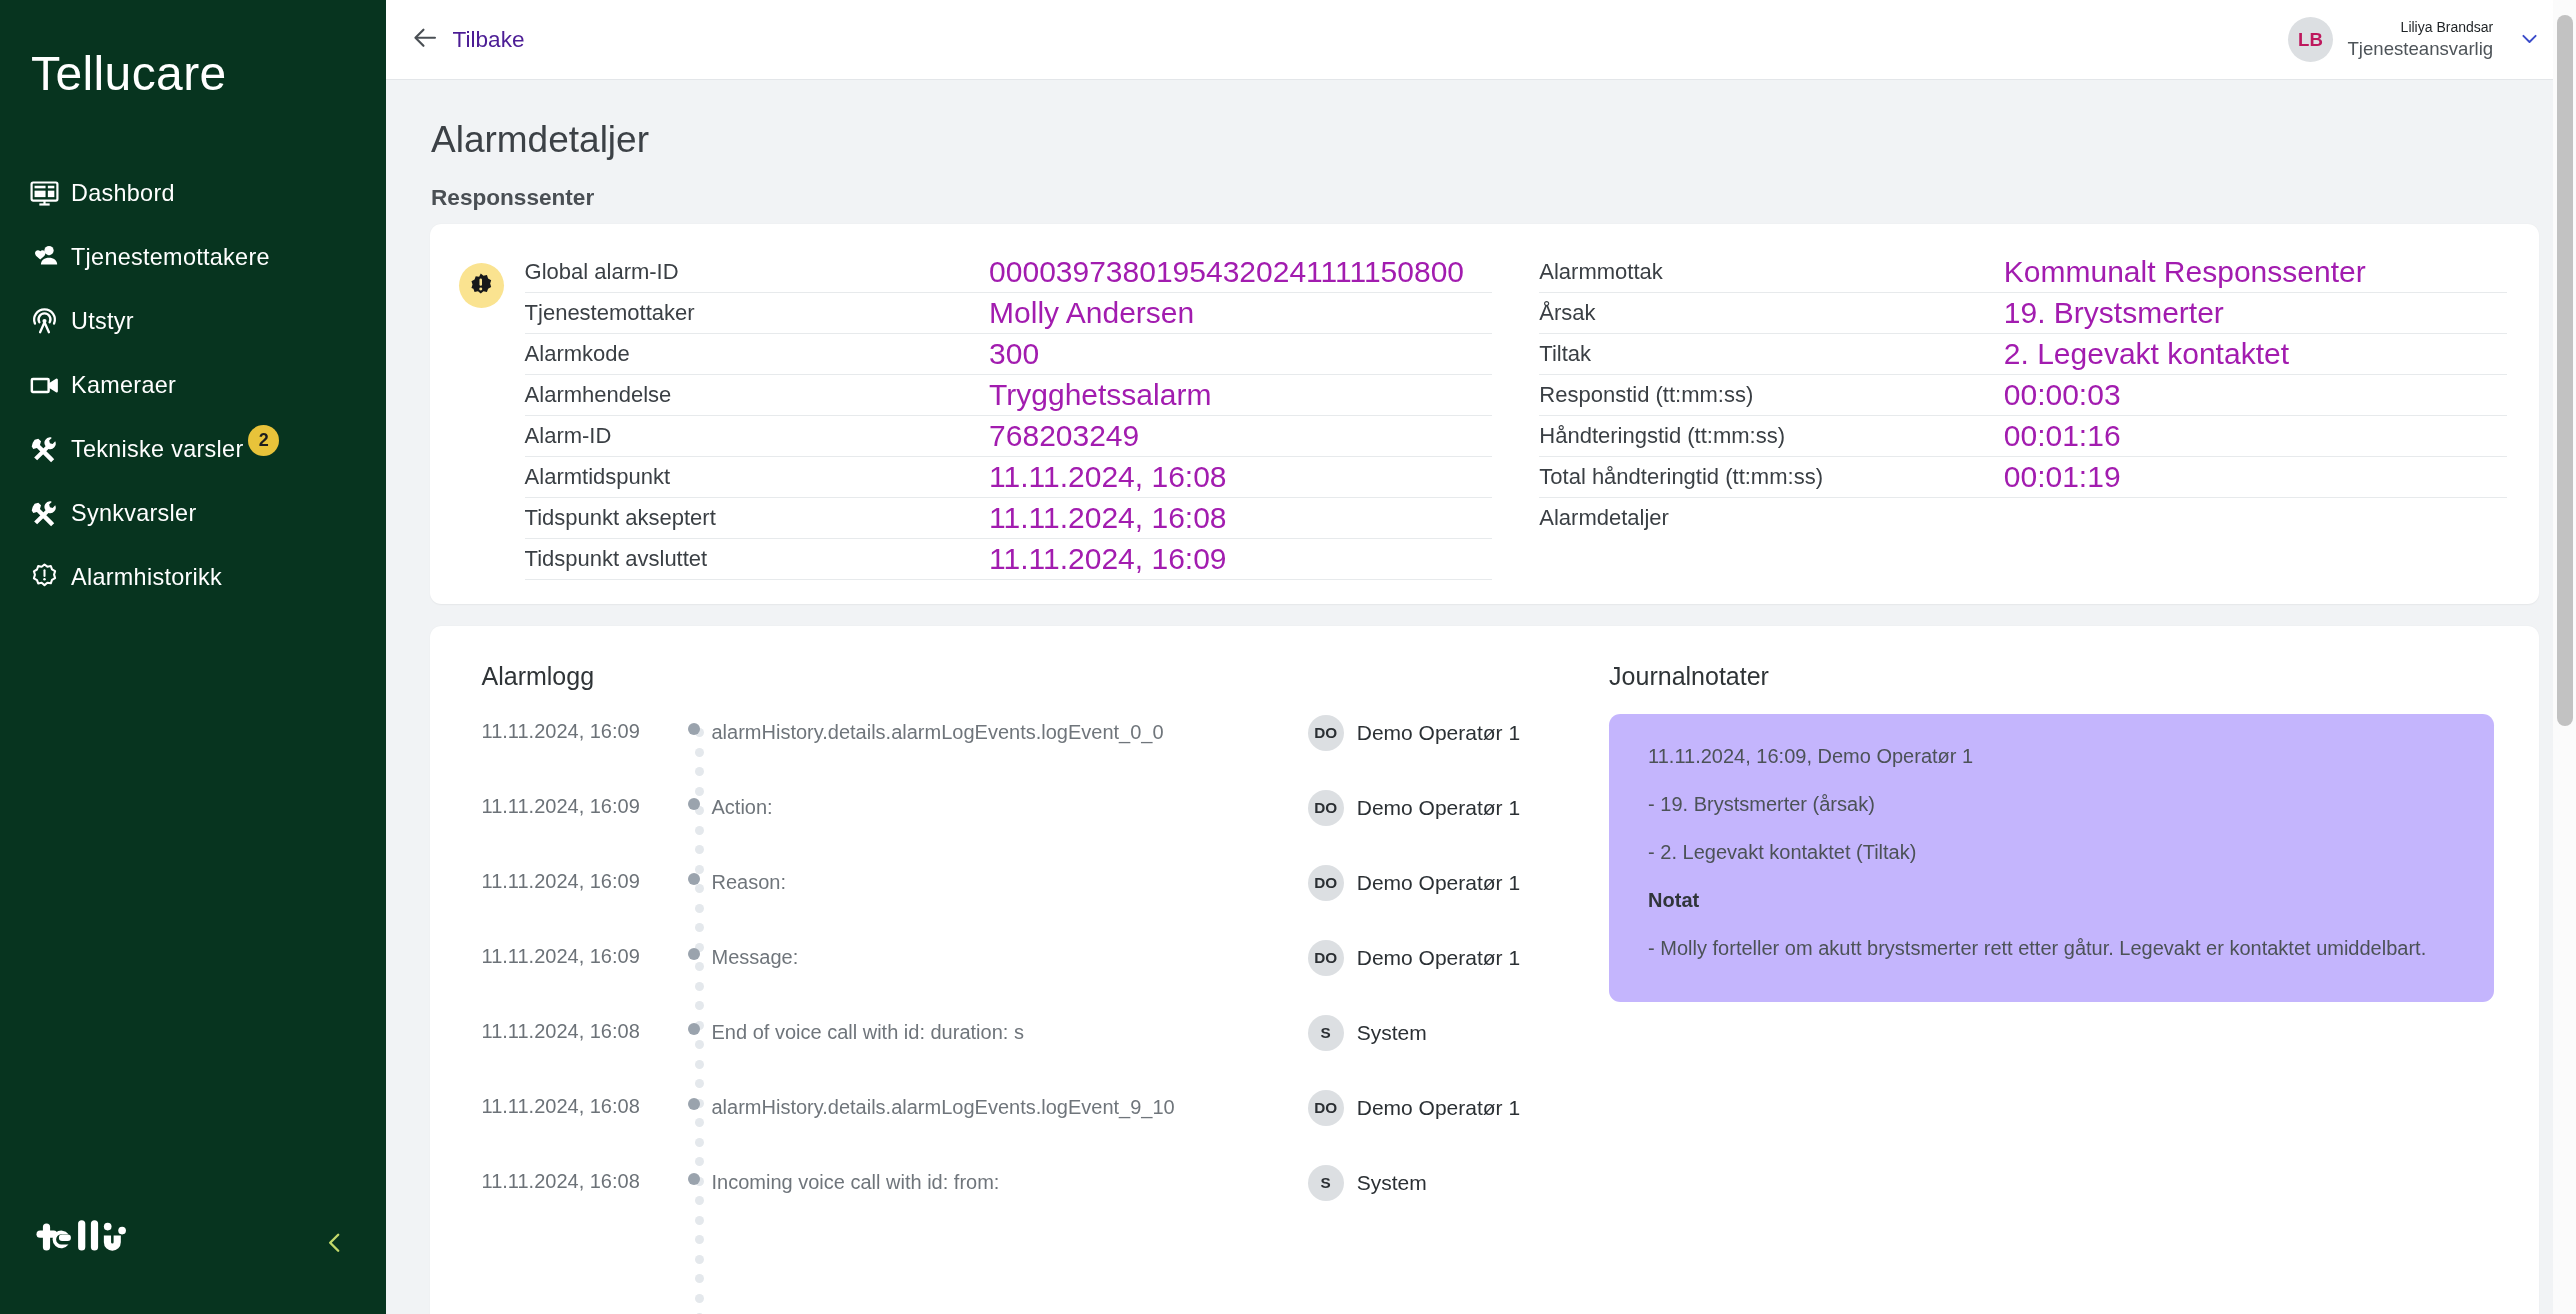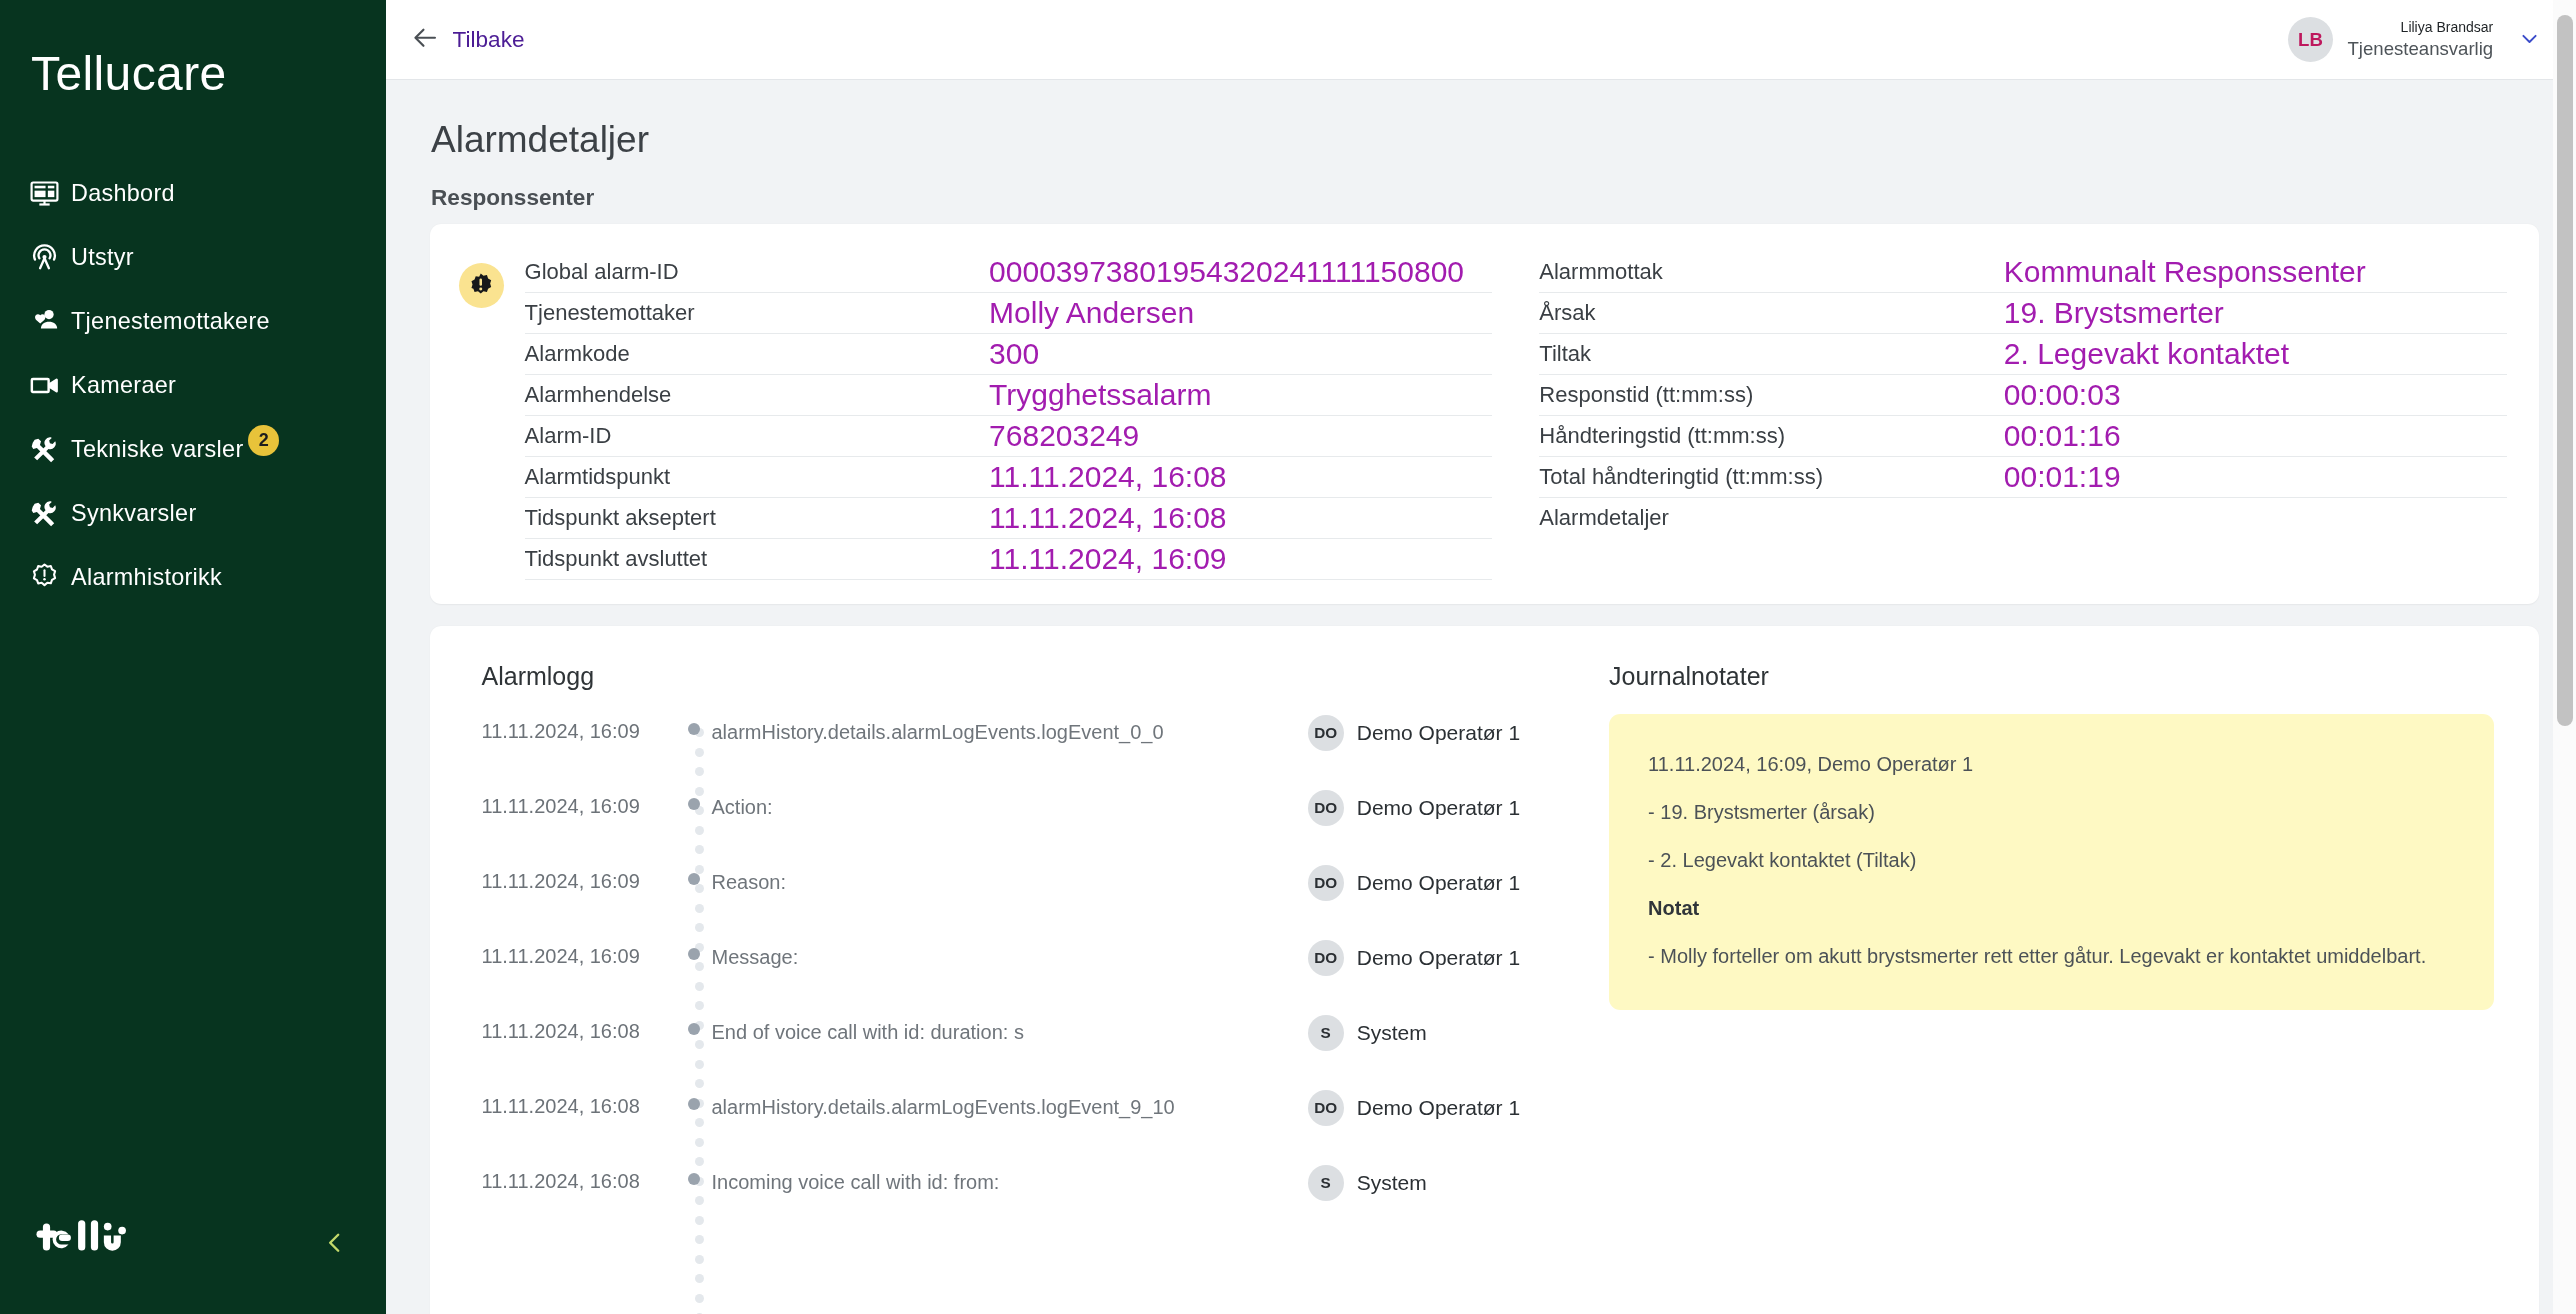--- a/index.html
+++ b/index.html
@@ -200,23 +200,23 @@
     top: 0; bottom: 0;
     width: 12px;
     display: flex; flex-direction: column; align-items: center;
     gap: 10.5px;
     padding-top: 14.5px;
     pointer-events: none;
   }
   .dot-sm { width: 9px; height: 9px; border-radius: 50%; background: #e4e8ec; flex: 0 0 9px; }
 
   .note-box {
-    background: #fef9c3;
+    background: #c4b5fd;
     border-radius: 11.3px;
-    padding: 37px 39px 40px 39px;
+    padding: 29px 39px 40px 39px;
   }
   .note-line { font-size: 20px; color: #4c5257; line-height: 1.35; margin-bottom: 21px; }
   .note-line.bold { font-weight: 700; color: #30353a; }
   .note-line.last { margin-bottom: 0; }
 
   
   .scrollbar {
     position: absolute; right: 0; top: 0;
     width: 22.6px; height: 1315px;
     background: #fbfbfb;
@@ -247,39 +247,39 @@
             <rect x="4.3" y="9.8" width="8.5" height="5" fill="#fff" stroke="none"></rect>
             <rect x="14.6" y="6" width="5" height="2" fill="#fff" stroke="none"></rect>
             <rect x="14.6" y="9.8" width="5" height="5" fill="#fff" stroke="none"></rect>
           </svg>
         </span>
         <span class="nav-label">Dashbord</span>
       </div>
 
       <div class="nav-item">
         <span class="nav-icon">
+          <svg viewBox="0 0 24 24" fill="#fff">
+            <circle cx="15.5" cy="6.6" r="3.6"></circle>
+            <path d="M9.2 17.5c0-3.3 2.8-5.3 6.3-5.3s6.3 2 6.3 5.3z"></path>
+            <path d="M5.2 7.1c1-1.1 2.6-1 3.5 0 .9-1 2.5-1.1 3.5 0 1 1.2.5 2.9-.6 3.9l-2.9 2.6-2.9-2.6C4.7 10 4.2 8.3 5.2 7.1z"></path>
+          </svg>
+        </span>
+        <span class="nav-label">Tjenestemottakere</span>
+      </div>
+
+      <div class="nav-item">
+        <span class="nav-icon">
           <svg viewBox="0 0 24 24" fill="none" stroke="#fff" stroke-width="1.8" stroke-linecap="round">
             <path d="M4.6 13.6a8 8 0 1 1 14.8 0"></path>
             <path d="M8 12.6a4.6 4.6 0 1 1 8 0"></path>
             <circle cx="12" cy="11.6" r="1.6" fill="#fff" stroke="none"></circle>
             <path d="M12 12.6 8.6 20.3M12 12.6l3.4 7.7"></path>
           </svg>
         </span>
         <span class="nav-label">Utstyr</span>
-      </div>
-
-      <div class="nav-item">
-        <span class="nav-icon">
-          <svg viewBox="0 0 24 24" fill="#fff">
-            <circle cx="15.5" cy="6.6" r="3.6"></circle>
-            <path d="M9.2 17.5c0-3.3 2.8-5.3 6.3-5.3s6.3 2 6.3 5.3z"></path>
-            <path d="M5.2 7.1c1-1.1 2.6-1 3.5 0 .9-1 2.5-1.1 3.5 0 1 1.2.5 2.9-.6 3.9l-2.9 2.6-2.9-2.6C4.7 10 4.2 8.3 5.2 7.1z"></path>
-          </svg>
-        </span>
-        <span class="nav-label">Tjenestemottakere</span>
       </div>
 
       <div class="nav-item">
         <span class="nav-icon">
           <svg viewBox="0 0 24 24" fill="none" stroke="#fff" stroke-width="1.9">
             <rect x="2.2" y="7" width="13" height="10" rx="0.8"></rect>
             <path d="M15.6 11.2 21.4 7.6v8.8l-5.8-3.6z" fill="#fff" stroke="#fff" stroke-linejoin="round"></path>
           </svg>
         </span>
         <span class="nav-label">Kameraer</span>

